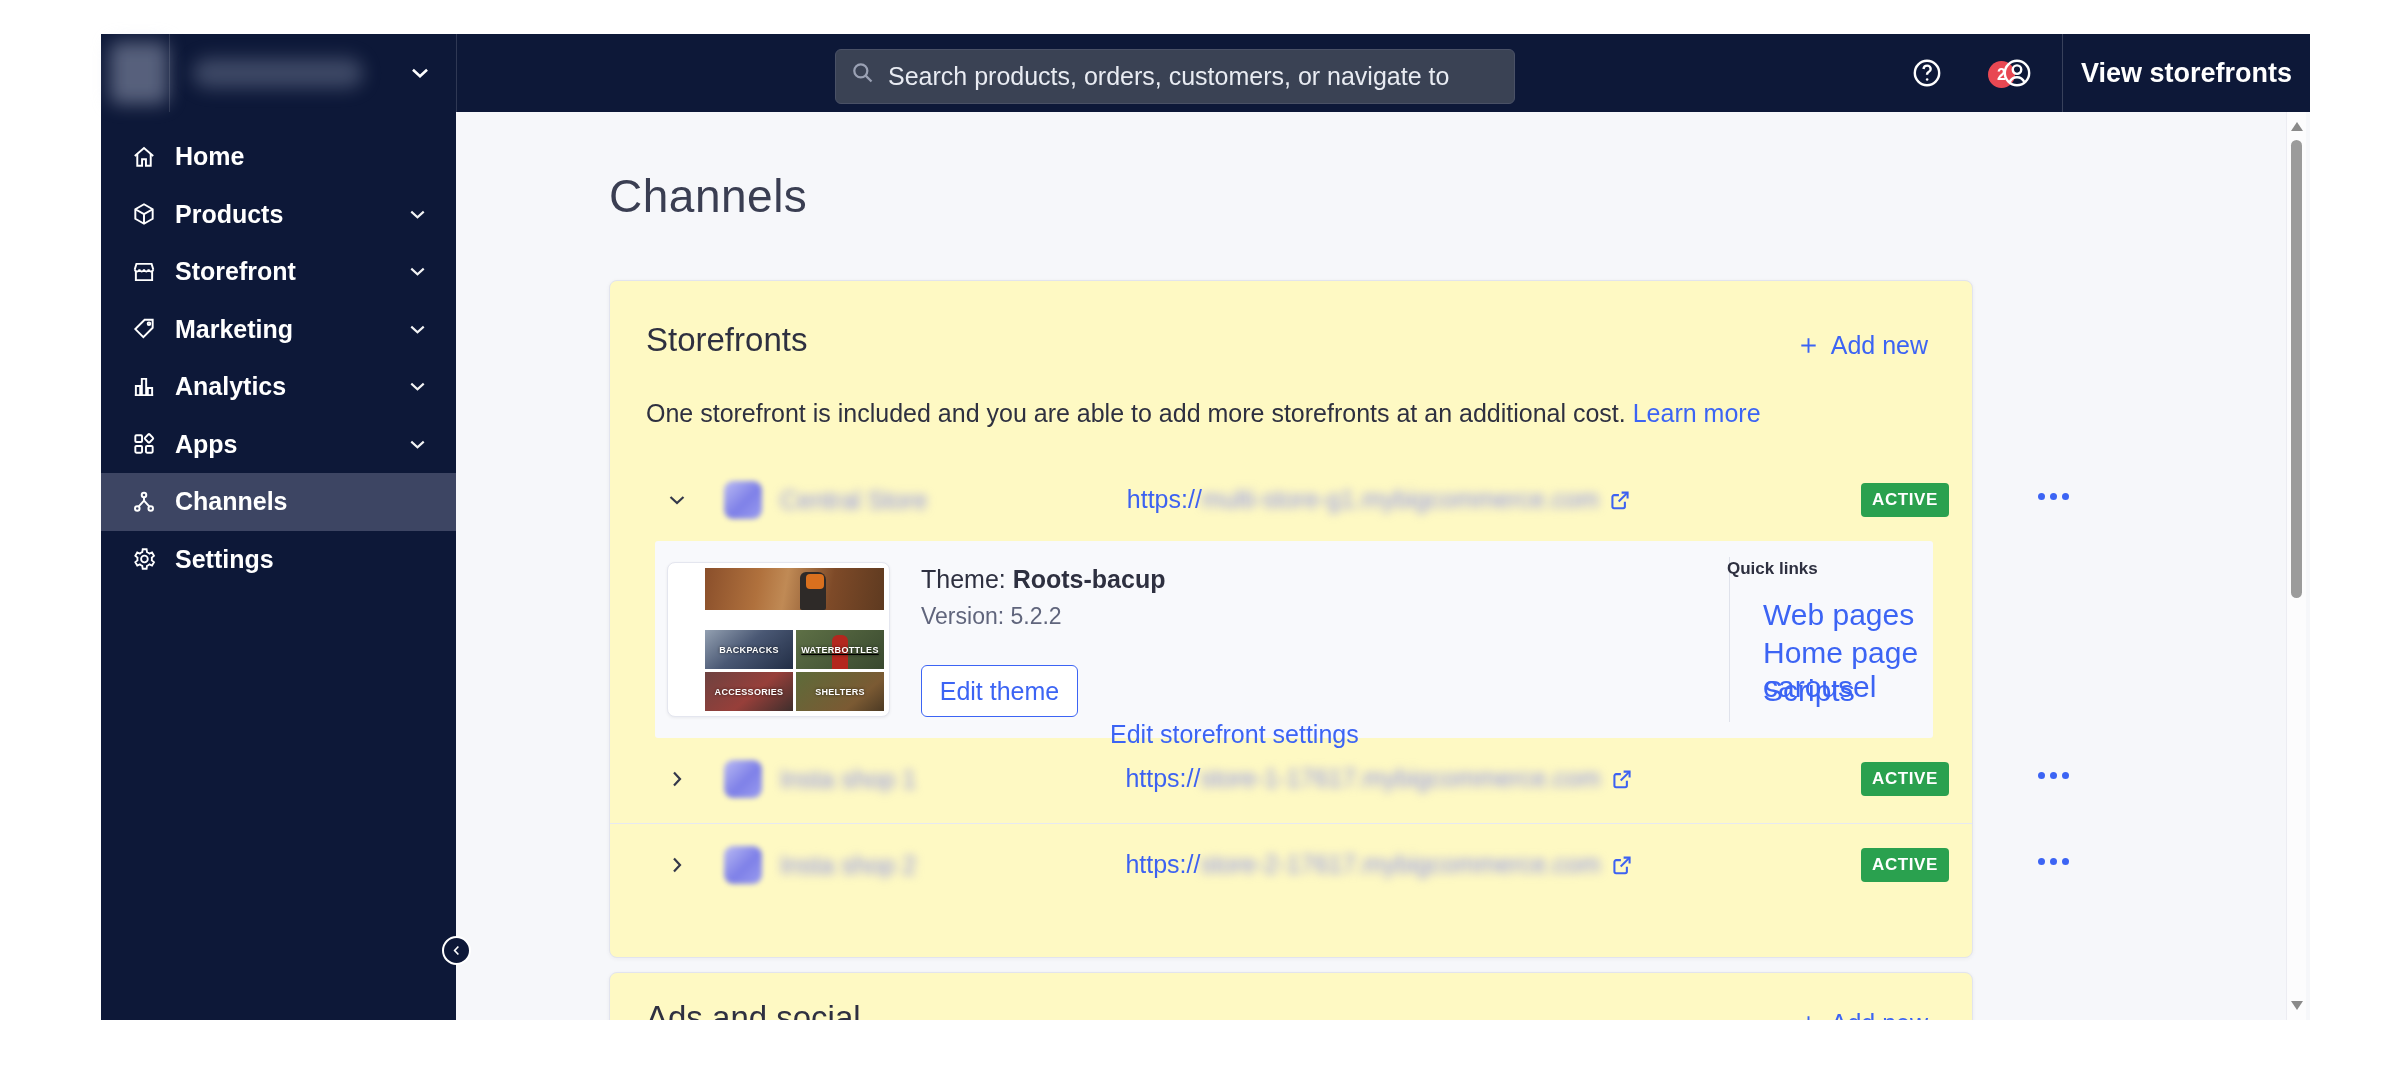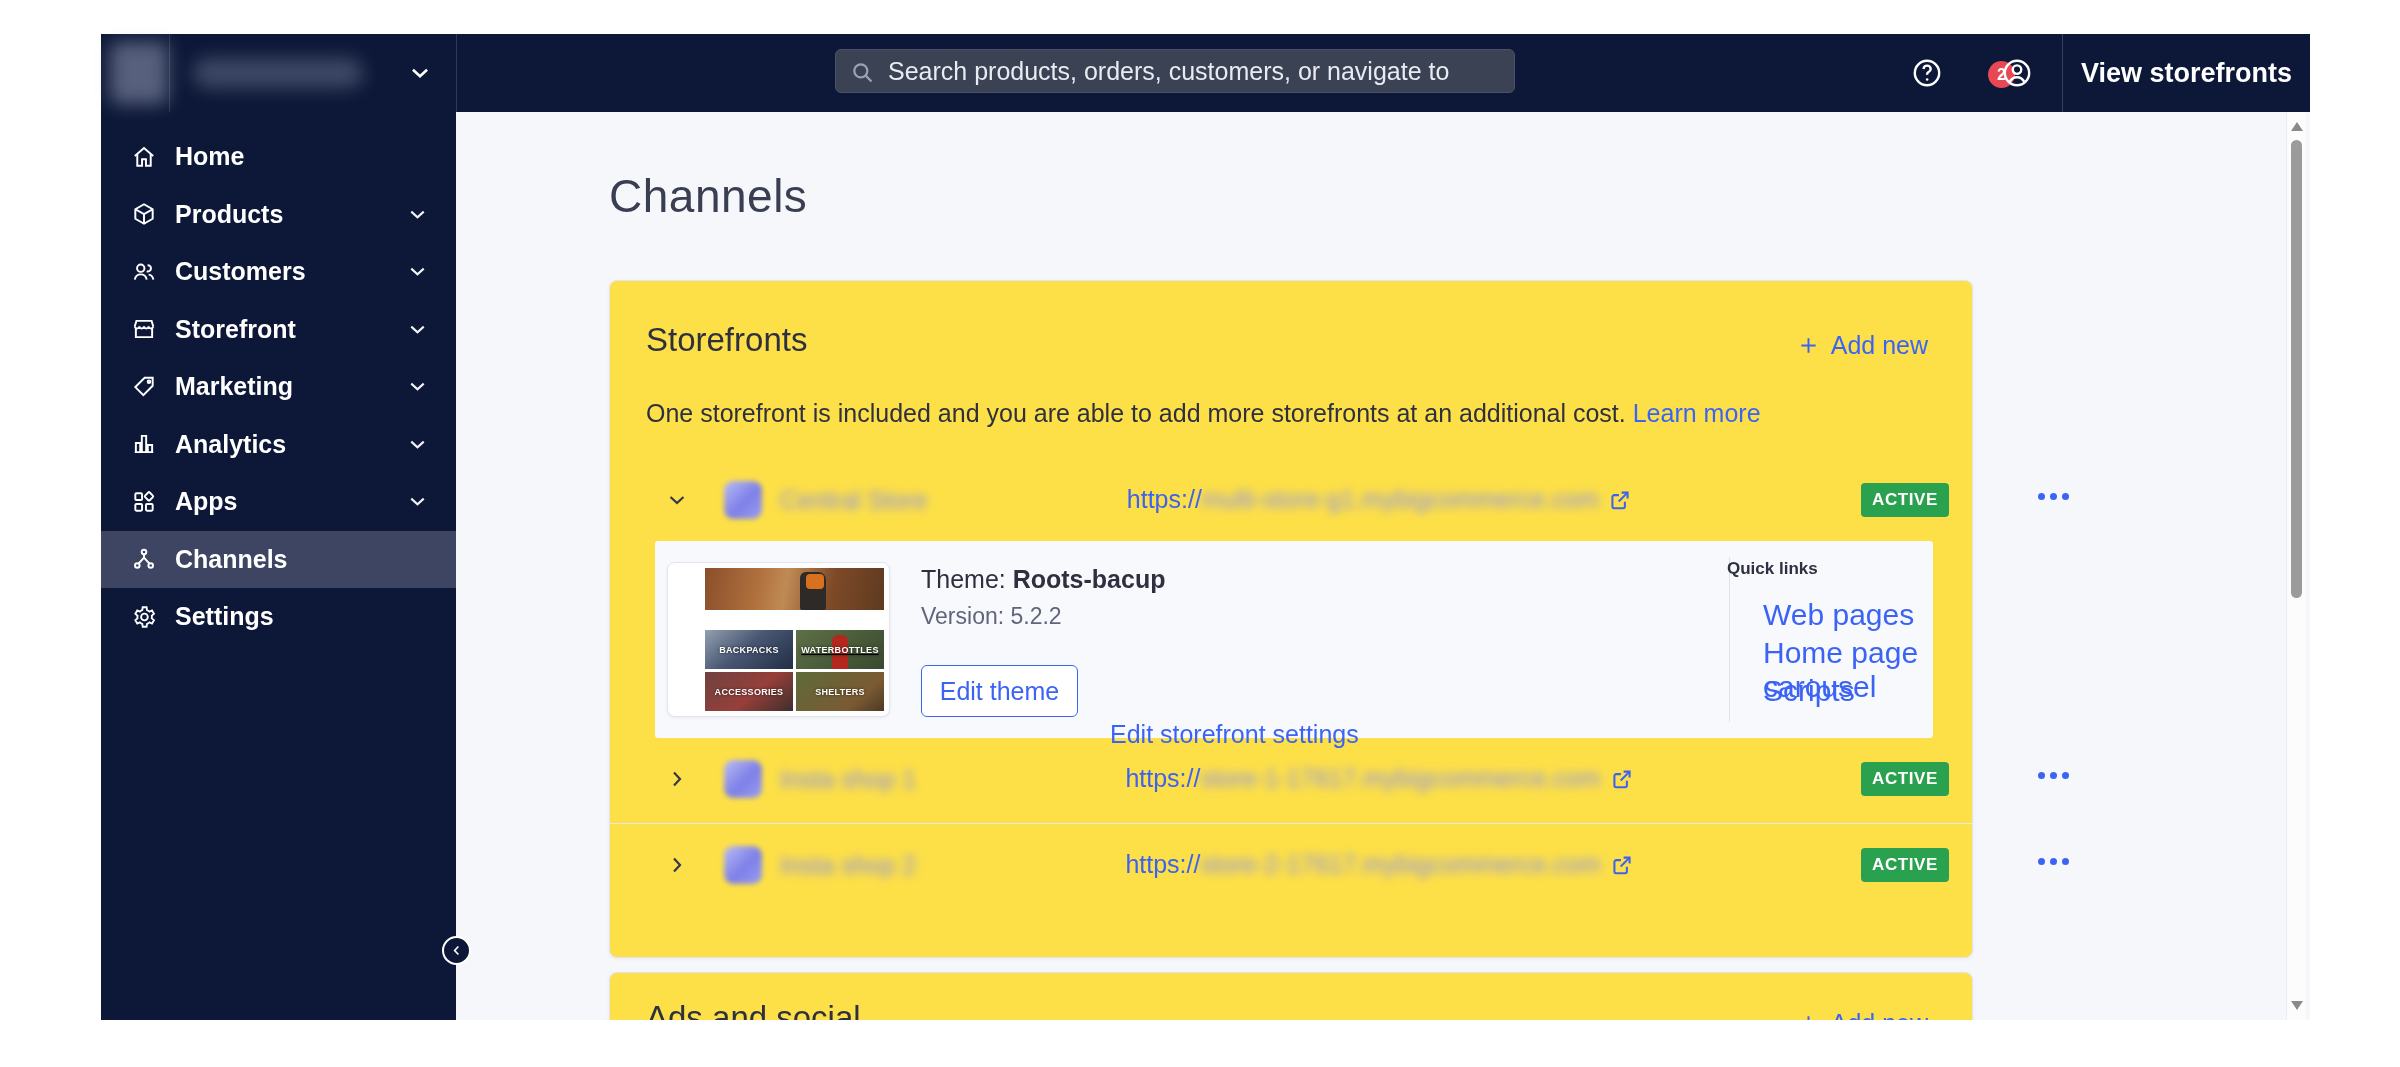--- a/index.html
+++ b/index.html
@@ -1,20 +1,20 @@
 <!DOCTYPE html>
 <html><head>
 <meta charset="utf-8">
 <style>
   * { margin:0; padding:0; box-sizing:border-box; }
   html,body { width:2400px; height:1067px; background:#ffffff; font-family:"Liberation Sans","DejaVu Sans",sans-serif; position:relative; overflow:hidden; }
 
   
   .topbar { position:absolute; left:456px; top:34px; width:1854px; height:78px; background:#0D1838; border-left:1px solid rgba(255,255,255,.14); }
-  .search-wrap { position:absolute; left:378px; top:15px; width:680px; height:44px; }
+  .search-wrap { position:absolute; left:378px; top:15px; width:680px; height:55px; }
   .search-wrap input { width:100%; height:100%; background:#3A4254; border:1px solid #4A5166; border-radius:6px; color:#EDEFF5; font-size:25px; font-weight:500; padding:0 18px 0 52px; outline:none; font-family:inherit; }
   .search-wrap input::placeholder { color:#E8EBF2; opacity:1; }
   .search-icon { position:absolute; left:14px; top:10px; width:27px; height:27px; color:#9AA1B4; }
   .top-right { position:absolute; right:0; top:0; height:78px; display:flex; align-items:center; }
   .top-icon { width:34px; height:34px; color:#fff; margin-right:28px; position:relative; cursor:pointer; }
   .bell-wrap { position:relative; margin-right:28px; }
   .bell-wrap .top-icon { margin:0; }
   .notif-badge { position:absolute; left:16px; top:-12px; min-width:27px; height:27px; background:#E84853; border-radius:14px; color:#fff; font-size:16px; font-weight:700; display:flex; align-items:center; justify-content:center; padding:0 6px; }
   .top-divider { width:1px; height:78px; background:rgba(255,255,255,.18); margin-right:0; }
   .view-storefronts { width:247px; text-align:center; color:#fff; font-size:27px; font-weight:600; cursor:pointer; }
@@ -35,21 +35,21 @@
   .collapse-btn { position:absolute; left:442px; top:936px; width:29px; height:29px; border-radius:50%; background:#0D1838; border:2px solid #FFFFFF; z-index:6; display:flex; align-items:center; justify-content:center; cursor:pointer; }
   .collapse-btn svg { width:15px; height:15px; color:#fff; }
 
   
   .main { position:absolute; left:456px; top:112px; width:1854px; height:908px; background:#F6F7FA; overflow:hidden; }
   .page-title { position:absolute; left:153px; top:57px; font-size:46px; font-weight:300; color:#3A3E52; letter-spacing:.5px; }
   .create-btn { position:absolute; left:1448px; top:53px; width:228px; height:53px; background:#3C64F4; border-radius:6px; display:flex; align-items:center; justify-content:center; cursor:pointer; color:#fff; }
   .create-btn svg { width:23px; height:23px; margin-right:14px; }
   .create-btn span { font-size:26px; font-weight:600; }
 
-  .card { position:absolute; left:153px; background:#fde047; width:1364px; border:1px solid #E2E4EE; border-radius:8px; box-shadow:0 1px 4px rgba(48,49,61,.05); }
+  .card { position:absolute; left:153px; background:#fef9c3; width:1364px; border:1px solid #E2E4EE; border-radius:8px; box-shadow:0 1px 4px rgba(48,49,61,.05); }
   .card.storefronts { top:168px; height:678px; }
   .card.ads { top:860px; height:170px; }
   .card-title { position:absolute; left:36px; top:40px; font-size:33px; font-weight:400; color:#2E3040; }
   .card.ads .card-title { top:26px; }
   .add-new { position:absolute; right:44px; top:50px; display:flex; align-items:center; color:#3C64F4; font-size:25px; cursor:pointer; }
   .add-new svg { width:23px; height:23px; margin-right:11px; }
   .card.ads .add-new { top:36px; }
   .card-desc { position:absolute; left:36px; top:118px; font-size:25px; color:#2E3040; }
   .card-desc .learn-more { color:#3C64F4; cursor:pointer; }
 
@@ -176,36 +176,20 @@
           </svg>
         </span>
       <span class="mi-label">Products</span>
       <span class="mi-chevron">
           <svg viewBox="0 0 24 24" fill="none" stroke="currentColor" stroke-width="2.2">
             <path d="M5.5 9l6.5 6 6.5-6"></path>
           </svg>
         </span>
     </div>
 
-    <div class="menu-item">
-      <span class="mi-icon">
-          <svg viewBox="0 0 24 24" fill="none" stroke="currentColor" stroke-width="1.8">
-            <circle cx="9" cy="8.5" r="3.4"></circle>
-            <path d="M3.5 19c.6-3 2.8-4.8 5.5-4.8s4.9 1.8 5.5 4.8"></path>
-            <path d="M15.3 5.7a2.9 2.9 0 1 1-.8 5.6"></path>
-            <path d="M16.3 14.4c2.3.2 3.9 1.9 4.3 4.6"></path>
-          </svg>
-        </span>
-      <span class="mi-label">Customers</span>
-      <span class="mi-chevron">
-          <svg viewBox="0 0 24 24" fill="none" stroke="currentColor" stroke-width="2.2">
-            <path d="M5.5 9l6.5 6 6.5-6"></path>
-          </svg>
-        </span>
-    </div>
 
     <div class="menu-item">
       <span class="mi-icon">
           <svg viewBox="0 0 24 24" fill="none" stroke="currentColor" stroke-width="1.8">
             <path d="M4.5 11v8.5h15V11"></path>
             <path d="M3.5 9.5L5 4.5h14l1.5 5"></path>
             <path d="M3.5 9.5a2.13 2.13 0 0 0 4.25 0a2.13 2.13 0 0 0 4.25 0a2.13 2.13 0 0 0 4.25 0a2.13 2.13 0 0 0 4.25 0"></path>
           </svg>
         </span>
       <span class="mi-label">Storefront</span>

